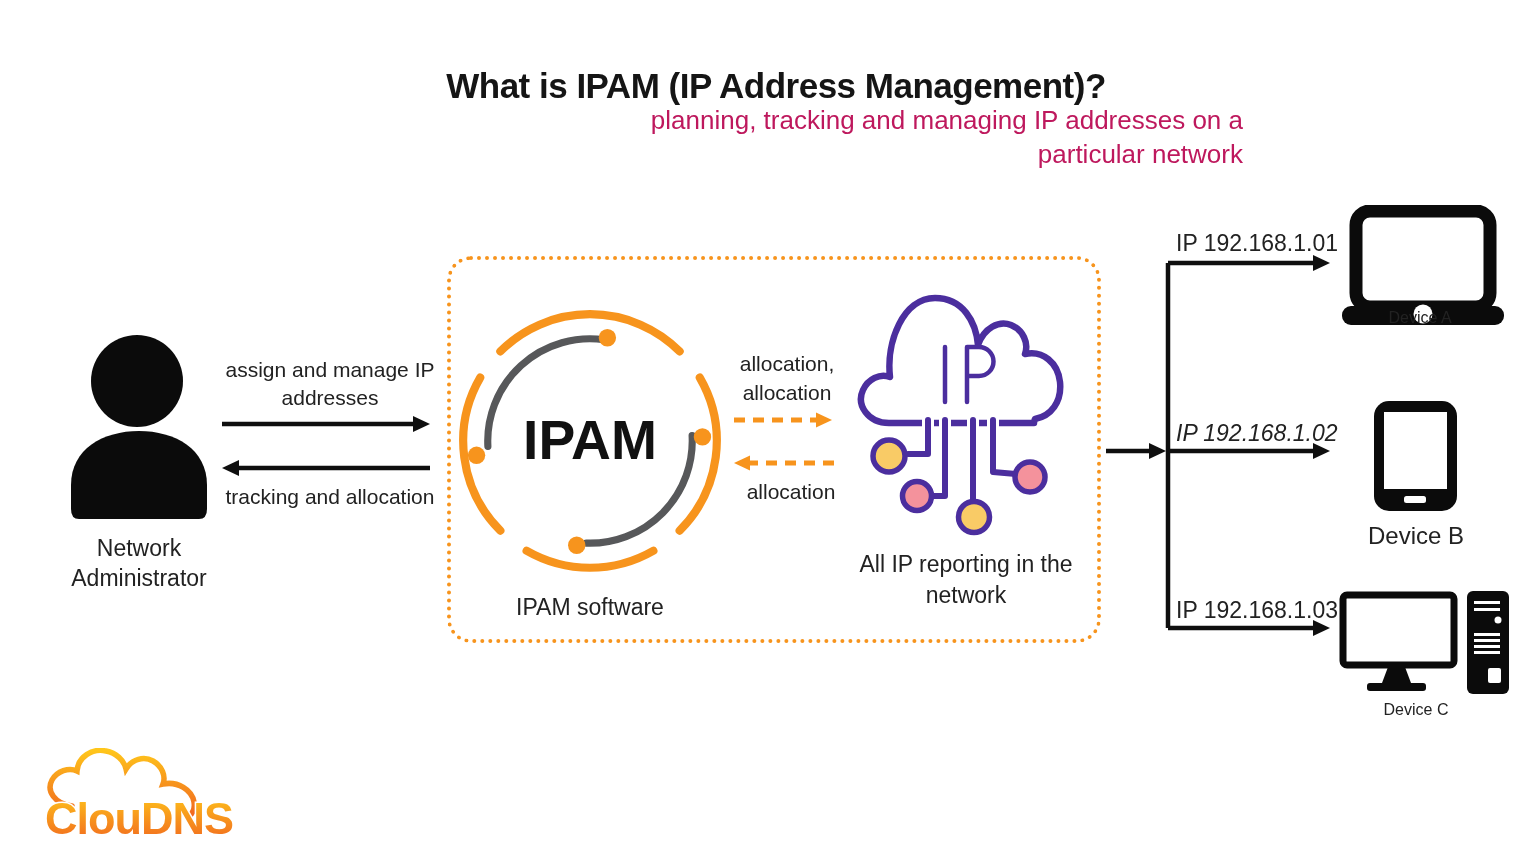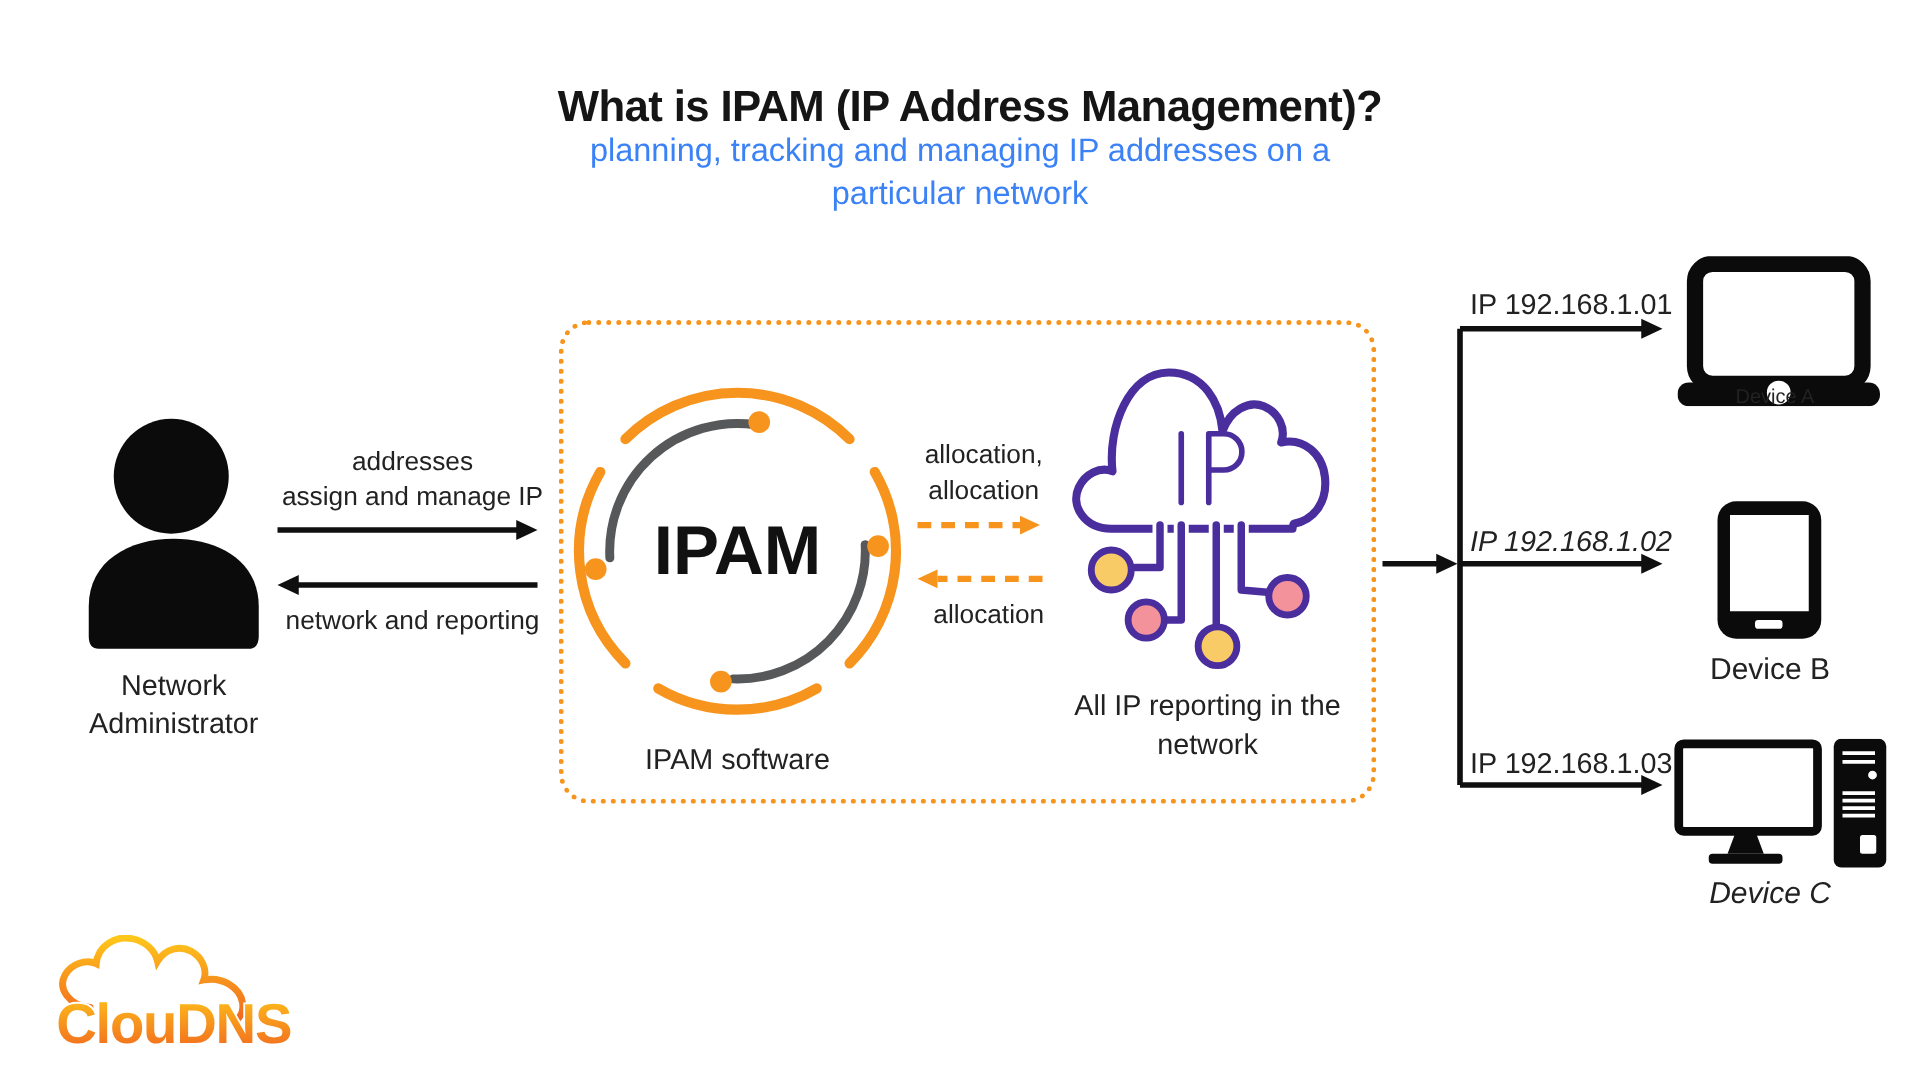--- a/index.html
+++ b/index.html
@@ -4,22 +4,22 @@
 <style>
   html,body{margin:0;padding:0;}
   body{width:1536px;height:864px;background:#ffffff;overflow:hidden;
        font-family:"Liberation Sans",sans-serif;color:#1e1e1e;}
   #canvas{position:relative;width:1536px;height:864px;background:#fff;}
   .abs{position:absolute;}
   .label{position:absolute;color:#222;line-height:1.25;}
   .center{text-align:center;}
   #title{left:293px;top:52px;width:966px;text-align:center;
          font-size:35px;font-weight:bold;color:#151515;letter-spacing:-0.5px;margin-top:12px;}
-  #subtitle{left:293px;top:103px;width:950px;text-align:center;
-            font-size:26px;color:#3b82f6;line-height:34px;}
+  #subtitle{left:293px;top:103px;width:950px;text-align:right;
+            font-size:26px;color:#be185d;line-height:34px;}
   #dashed-box{left:447px;top:256px;width:654px;height:387px;
               border:4px dotted #F7941D;border-radius:24px;box-sizing:border-box;}
   svg{position:absolute;display:block;}
   #connectors{left:0;top:0;pointer-events:none;}
   .small{font-size:21px;}
   .mid{font-size:23px;}
 </style>
 </head>
 <body>
 
@@ -34,24 +34,24 @@
   <svg class="abs" style="left:63px;top:333px;" width="152" height="190" viewBox="0 0 152 190">
     <circle cx="74" cy="48" r="46" fill="#0b0b0b"></circle>
     <path d="M 16 186 Q 8 186 8 176 L 8 152 C 8 116 40 98 76 98 C 112 98 144 116 144 152 L 144 176 Q 144 186 136 186 Z" fill="#0b0b0b"></path>
   </svg>
   <div class="label mid center" style="left:39px;top:533px;width:200px;line-height:30px;">
     <div>Network</div>
     <div>Administrator</div>
   </div>
 
   <div class="label small center" style="left:222px;top:356px;width:216px;line-height:28px;">
+    <div>assign and manage IP</div>
     <div>addresses</div>
-    <div>assign and manage IP</div>
-  </div>
-  <div class="label small center" style="left:222px;top:484px;width:216px;">network and reporting</div>
+  </div>
+  <div class="label small center" style="left:222px;top:484px;width:216px;">tracking and allocation</div>
 
   <div id="dashed-box" class="abs"></div>
 
   <svg class="abs" style="left:452px;top:303px;" width="276" height="276" viewBox="0 0 270 270">
     <g fill="none" stroke="#F7941D" stroke-width="8" stroke-linecap="round">
       <path d="M 222.7 47.3 A 124 124 0 0 0 47.3 47.3"></path>
       <path d="M 27.6 73 A 124 124 0 0 0 47.3 222.7"></path>
       <path d="M 73 242.4 A 124 124 0 0 0 197 242.4"></path>
       <path d="M 222.7 222.7 A 124 124 0 0 0 242.4 73"></path>
     </g>
@@ -174,21 +174,21 @@
       <rect x="135" y="10" width="26" height="3"></rect>
       <rect x="135" y="17" width="26" height="3"></rect>
       <circle cx="159" cy="29" r="3.5"></circle>
       <rect x="135" y="42" width="26" height="3"></rect>
       <rect x="135" y="48" width="26" height="3"></rect>
       <rect x="135" y="54" width="26" height="3"></rect>
       <rect x="135" y="60" width="26" height="3"></rect>
       <rect x="149" y="77" width="13" height="15" rx="2"></rect>
     </g>
   </svg>
-  <div class="label center" style="left:1341px;top:700px;width:150px;font-size:24px;font-style:italic;">Device C</div>
+  <div class="label center" style="left:1341px;top:700px;width:150px;font-size:16px;">Device C</div>
 
   <svg class="abs" style="left:42px;top:748px;" width="200" height="95" viewBox="0 0 200 95">
     <defs>
       <linearGradient id="lg" x1="0" y1="0" x2="0" y2="1">
         <stop offset="0" stop-color="#FFC61B"></stop>
         <stop offset="0.5" stop-color="#F7941D"></stop>
         <stop offset="1" stop-color="#F1661F"></stop>
       </linearGradient>
     </defs>
     <path d="M 30 58 C 13 56 4 43 10 32 C 15 23 27 19 35 23

